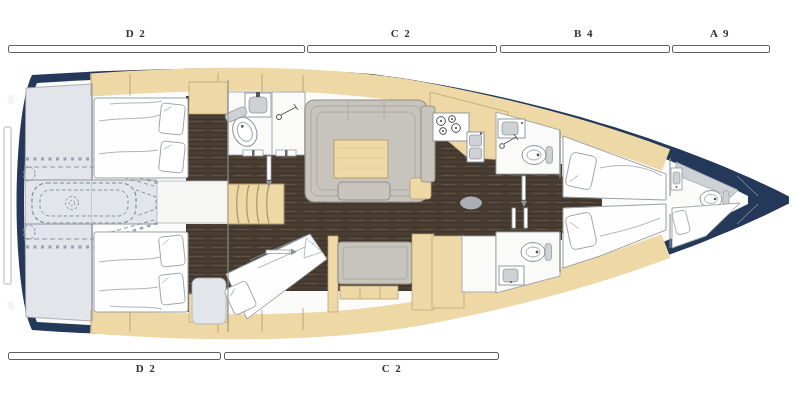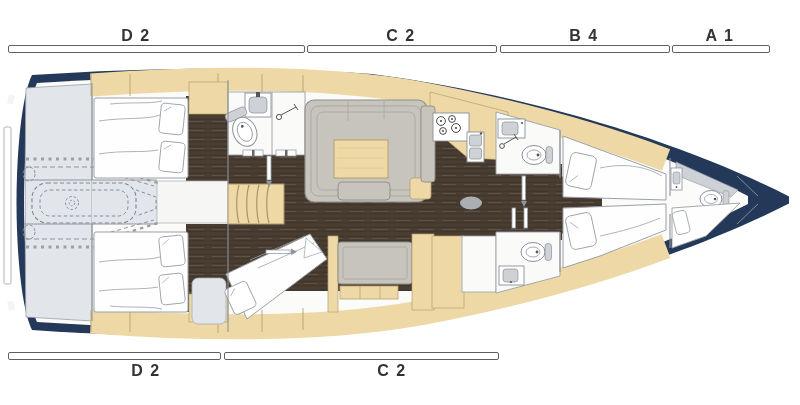--- a/index.html
+++ b/index.html
@@ -6,35 +6,35 @@
     --hull-navy:#24395a; --interior-white:#fbfbf9; --deck-tan:#eed9a6; --tan-outline:#b4a06f;
     --wood-dark:#4a3e33; --wood-seam:#362d25; --wood-streak:#5f5244;
     --garage-gray:#e2e6eb; --upholstery-gray:#c7c4bd; --upholstery-line:#8f8c85; --upholstery-seam:#a9a69f;
     --fixture-gray:#ced1d5; --fixture-line:#8b9096; --room-white:#fafaf8; --outline-gray:#9aa0a8;
     --bed-line:#9aa0a4; --machinery-dash:#8d939e; --machinery-dot:#9aa1ab;
     --label-text:#333333; --bar-border:#5f5f5f; --floor-mat:#b6bac0; --stair-line:#a8946a;
   }
   html,body{margin:0;padding:0;background:#ffffff;}
   .stage{position:relative;width:800px;height:405px;background:#ffffff;overflow:hidden;
          font-family:"Liberation Sans", sans-serif;}
-  .dim-label{position:absolute;transform:translateX(-50%);font-size:16px;font-weight:bold;
-             letter-spacing:1.5px;color:var(--label-text);white-space:nowrap;}
+  .dim-label{position:absolute;transform:translateX(-50%);font-size:11px;font-weight:bold;
+             letter-spacing:1.5px;color:var(--label-text);white-space:nowrap;font-family:Liberation Serif, serif;}
   .dim-bar{position:absolute;height:6px;background:#ffffff;border:1px solid var(--bar-border);
            border-radius:2px;}
   svg{position:absolute;left:0;top:0;}
 </style>
 </head>
 <body>
 
 <div class="stage">
 
   <div class="dim-label" style="left:136px;top:27px">D 2</div>
   <div class="dim-label" style="left:401px;top:27px">C 2</div>
   <div class="dim-label" style="left:584px;top:27px">B 4</div>
-  <div class="dim-label" style="left:720px;top:27px">A 1</div>
+  <div class="dim-label" style="left:720px;top:27px">A 9</div>
   <div class="dim-bar" style="left:8px;top:45px;width:295px"></div>
   <div class="dim-bar" style="left:307px;top:45px;width:188px"></div>
   <div class="dim-bar" style="left:500px;top:45px;width:168px"></div>
   <div class="dim-bar" style="left:672px;top:45px;width:96px"></div>
 
   <div class="dim-bar" style="left:8px;top:352px;width:211px"></div>
   <div class="dim-bar" style="left:224px;top:352px;width:273px"></div>
   <div class="dim-label" style="left:146px;top:362px">D 2</div>
   <div class="dim-label" style="left:392px;top:362px">C 2</div>
 

